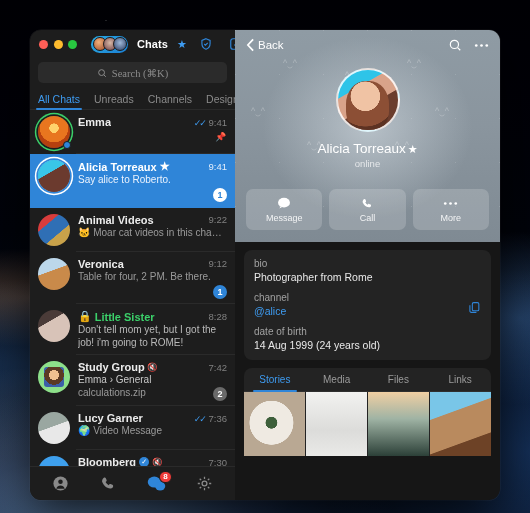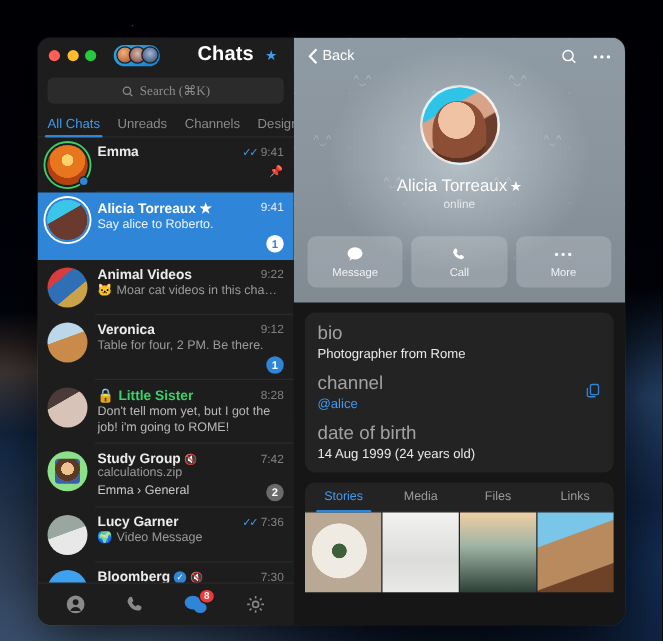--- a/index.html
+++ b/index.html
@@ -79,22 +79,22 @@
     width: 14px; height: 14px; border-radius: 50%;
     margin-right: -4px;
     border: 1.2px solid #1d1d1d;
   }
   .stack-av:last-child { margin-right: 0; }
   .sa1 { background: radial-gradient(circle at 40% 35%, #f2b07a, #9c4b2a); }
   .sa2 { background: radial-gradient(circle at 50% 40%, #d9b9a6, #6d3f46); }
   .sa3 { background: radial-gradient(circle at 50% 40%, #9fb8d8, #2c3d63); }
 
   #chats-title {
-    color: #fff; font-size: 16px; font-weight: bold;
-    margin-left: 24px; letter-spacing: 0.1px;
+    color: #fff; font-size: 11px; font-weight: bold;
+    margin-left: 3px; letter-spacing: 0.1px;
   }
   #title-star { color: #3e9bf0; font-size: 11px; margin-left: 3px; }
   #titlebar .spacer { flex: 1; }
   .tb-icon { color: #2f85d8; display: flex; align-items: center; }
   .tb-icon + .tb-icon { margin-left: 10px; }
 
   
   #search-wrap { padding: 4px 8px 5px; flex: none; font-family: Liberation Serif, serif; }
   #search-box {
     height: 21px;
@@ -307,21 +307,21 @@
   .paction-label { color: rgba(255,255,255,0.88); font-size: 9px; }
   .paction-icon { color: #fff; display: flex; align-items: center; height: 13px; }
 
   #pscroll { flex: 1; padding: 8px 9px 0; overflow: hidden; }
   .pcard {
     background: #232323; border-radius: 8px;
     padding: 8px 10px 9px;
   }
   .pfield { position: relative; }
   .pfield + .pfield { margin-top: 9px; }
-  .pf-label { font-size: 15px; color: #a2a2a2; }
+  .pf-label { font-size: 10px; color: #a2a2a2; }
   .pf-value { font-size: 10.5px; color: #e8e8e8; margin-top: 2px; }
   .pf-value.link { color: #3e9bf0; }
   #copy-icon { position: absolute; right: 0; top: 8px; color: #2f85d8; }
 
   #ptabs-card {
     margin-top: 8px;
     background: #232323;
     border-radius: 8px 8px 0 0;
     overflow: hidden;
   }
@@ -481,24 +481,24 @@
       </div>
 
       <div class="row">
         <div class="av av-study"></div>
         <div class="rbody">
           <div class="rtop">
             <span class="rname">Study Group</span>
             <span class="mini">🔇</span>
             <span class="rtime">7:42</span>
           </div>
-          <div class="rmsg" style="margin-top:0">calculations.zip</div>
           <div class="rmsg">
             <span class="mfrom">Emma › General</span>
           </div>
+          <div class="rmsg" style="margin-top:0">calculations.zip</div>
           <div class="rmeta" style="margin-top:-12px">
               <span class="badge grey">2</span>
             </div>
         </div>
         <div class="sep"></div>
       </div>
 
       <div class="row">
         <div class="av av-lucy"></div>
         <div class="rbody">

